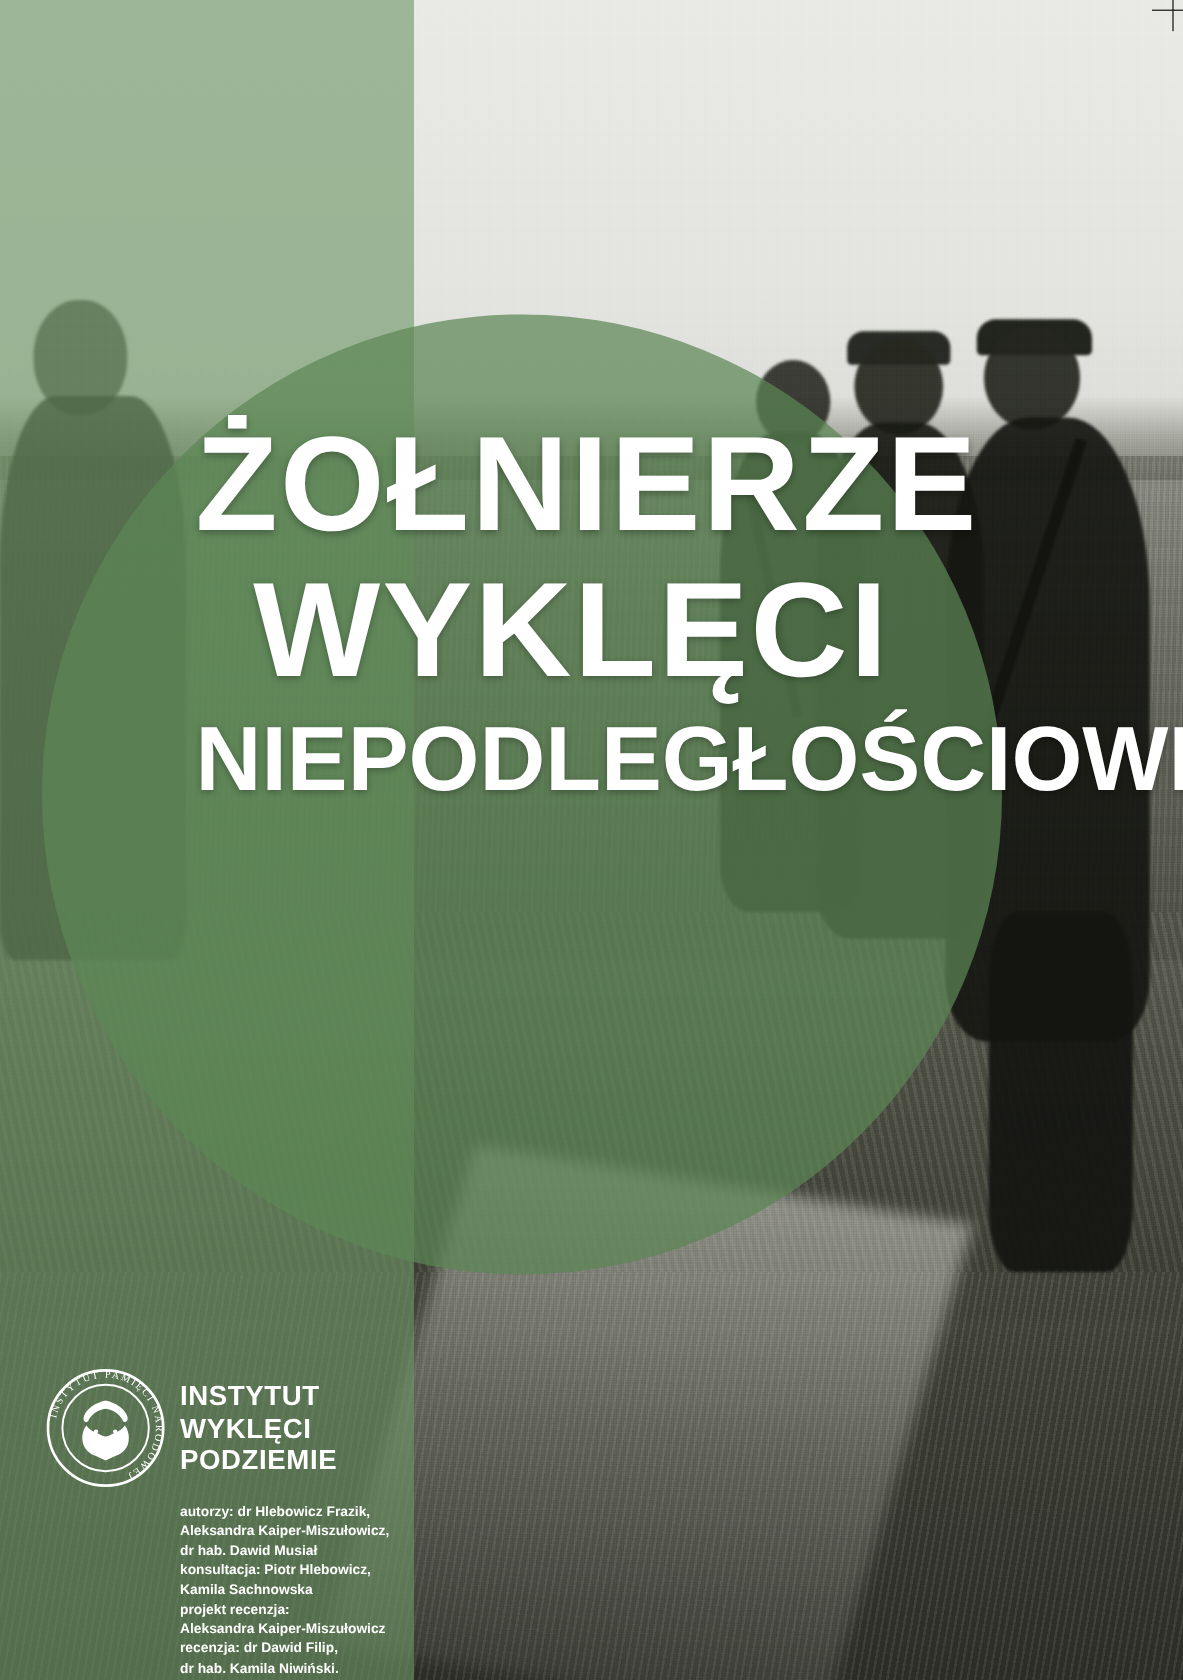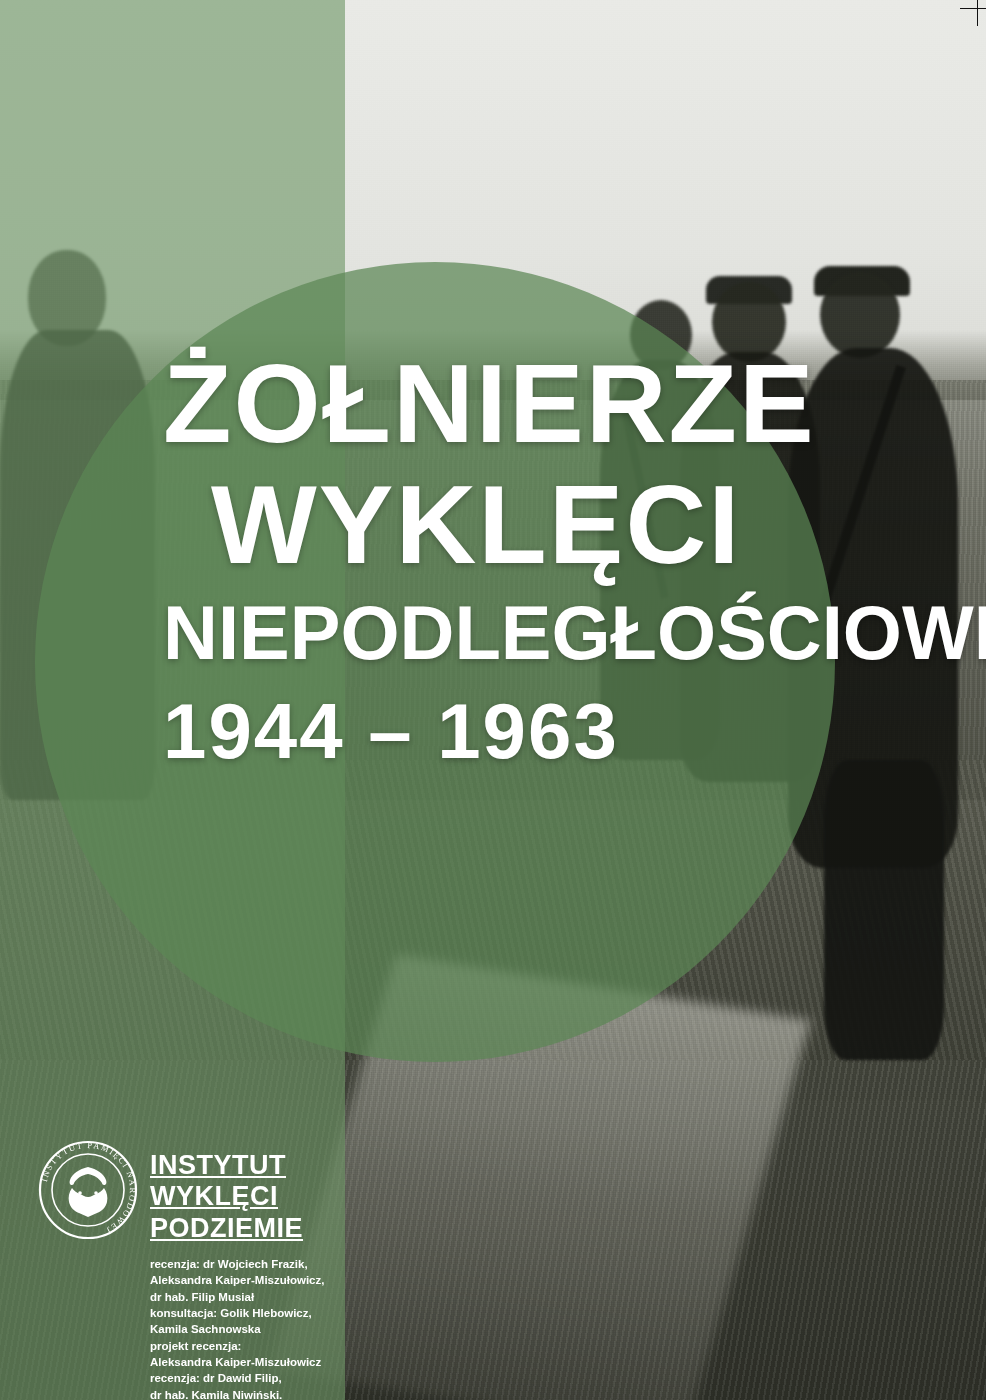--- a/index.html
+++ b/index.html
@@ -161,26 +161,25 @@
     display: flex;
     align-items: flex-start;
     gap: 12px;
   }
   .ipn-seal {
     width: 100px;
     height: 100px;
     flex: 0 0 100px;
   }
   .ipn-name {
-    font-size: 27px;
+    font-size: 23px;
     font-weight: 700;
     line-height: 1.16;
     letter-spacing: 0.5px;
     padding-top: 10px;
-    text-decoration: underline;
   }
   .credits {
     margin-top: 12px;
     margin-left: 112px;
     font-size: 11.5px;
     font-weight: 700;
     line-height: 1.42;
     color: #ffffff;
   }
   .credits div { white-space: nowrap; }
@@ -221,21 +220,20 @@
     <div class="grain"></div>
   </div>
 
   <div class="green-bar"></div>
   <div class="green-circle"></div>
 
   <div class="titles">
     <div class="t-line t1">ŻOŁNIERZE</div>
     <div class="t-line t2">WYKLĘCI</div>
     <div class="t-line t4">NIEPODLEGŁOŚCIOWE</div>
-    <div class="t-line t5">1944 – 1963</div>
   </div>
 
   <div class="ipn-block">
     <div class="ipn-row">
       <svg class="ipn-seal" viewBox="0 0 100 100" aria-hidden="true">
         <circle cx="50" cy="50" r="48" fill="none" stroke="#ffffff" stroke-width="2.2"></circle>
         <circle cx="50" cy="50" r="36" fill="none" stroke="#ffffff" stroke-width="1.6"></circle>
         <path id="sealpath" d="M50,50 m-42,0 a42,42 0 1,1 84,0 a42,42 0 1,1 -84,0" fill="none"></path>
         <text font-size="8.4" font-family="Liberation Serif, serif" fill="#ffffff" letter-spacing="1.6">
           <textPath href="#sealpath" startOffset="3%">INSTYTUT PAMIĘCI NARODOWEJ</textPath>
@@ -248,24 +246,24 @@
         </g>
       </svg>
       <div class="ipn-name">
         <div>INSTYTUT</div>
         <div>WYKLĘCI</div>
         <div>PODZIEMIE</div>
       </div>
     </div>
 
     <div class="credits">
-      <div>recenzja: dr Wojciech Frazik,</div>
+      <div>autorzy: dr Hlebowicz Frazik,</div>
       <div>Aleksandra Kaiper-Miszułowicz,</div>
-      <div>dr hab. Filip Musiał</div>
-      <div>konsultacja: Golik Hlebowicz,</div>
+      <div>dr hab. Dawid Musiał</div>
+      <div>konsultacja: Piotr Hlebowicz,</div>
       <div>Kamila Sachnowska</div>
       <div>projekt recenzja:</div>
       <div>Aleksandra Kaiper-Miszułowicz</div>
       <div>recenzja: dr Dawid Filip,</div>
       <div>dr hab. Kamila Niwiński.</div>
       <div>Na zdjęciu V Wileńska Brygada Armii</div>
 
     </div>
   </div>
 

